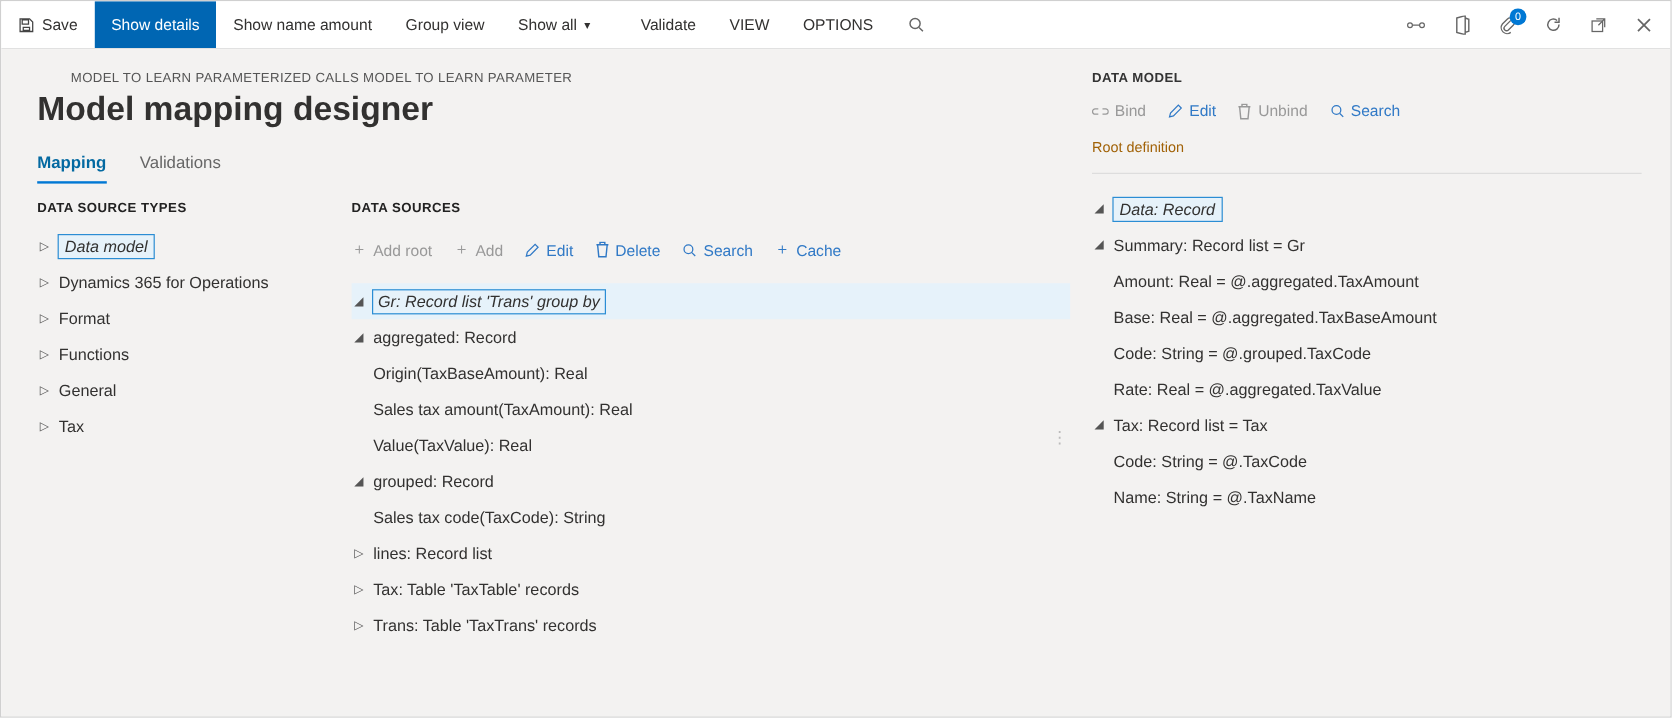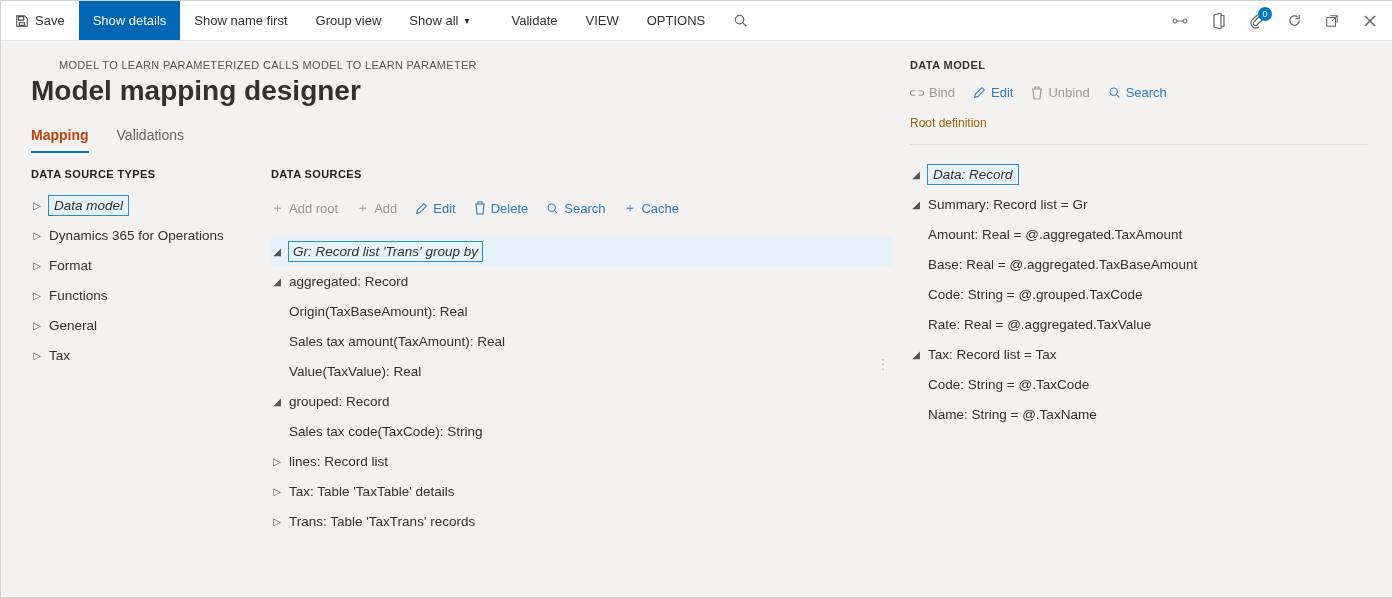--- a/index.html
+++ b/index.html
@@ -28,24 +28,24 @@
   .iconbtn { width:20px; height:20px; display:flex; align-items:center; justify-content:center; cursor:pointer; position:relative;}
   .badge { position:absolute; top:-4px; right:-6px; background:#0078d4; color:#fff; border-radius:8px; font-size:9px; min-width:14px; height:14px; display:flex; align-items:center; justify-content:center; padding:0 3px;}
 
   
   .content { display:flex; height:calc(100% - 40px); background:var(--bg);}
   .main-col { flex:1; padding:18px 0 0 30px; overflow:hidden;}
   .crumb { font-size:11px; letter-spacing:.3px; color:#555; margin-bottom:4px;padding-left:28px;}
   .page-title { font-size:28px; font-weight:600; margin:0 0 16px;}
   .tabs { display:flex; gap:28px; border-bottom:1px solid transparent; margin-bottom:14px;}
   .tab { padding:4px 0 8px; font-size:14px; color:#666; cursor:pointer; border-bottom:2px solid transparent;}
-  .tab.active { color:#c2410c; font-weight:600; border-bottom-color:#0078d4;}
-
-  
-  .cols { display:flex; }
+  .tab.active { color:#0369a1; font-weight:600; border-bottom-color:#0078d4;}
+
+  
+  .cols { display:flex; gap:22px;}
   .col { min-width:0;}
   .col-types { width:240px;}
   .col-sources { flex:1;}
   .col-header { font-size:11px; font-weight:700; letter-spacing:.4px; margin-bottom:10px; color:#222;}
 
   
   .tree { font-size:13.5px;}
   .tree ul { list-style:none; margin:0; padding:0;}
   .tree li { padding:0; margin:0;}
   .row { display:flex; align-items:center; height:30px; padding-left:0; gap:6px; white-space:nowrap;}
@@ -90,21 +90,21 @@
         <svg width="14" height="14" viewBox="0 0 16 16">
             <path d="M2 2h9l3 3v9H2V2zm2 1v4h6V3H4zm1 7h6v3H5v-3z" fill="none" stroke="#444" stroke-width="1.2"></path>
           </svg>
       </span>
       <span>Save</span>
     </div>
     <div class="cmd primary">
       <span>Show details</span>
     </div>
     <div class="cmd plain">
-      <span>Show name first</span>
+      <span>Show name amount</span>
     </div>
     <div class="cmd plain">
       <span>Group view</span>
     </div>
     <div class="cmd plain">
       <span>Show all</span>
       <span class="chev">▾</span>
     </div>
     <div class="cmd plain" style="margin-left:14px;">
       <span>Validate</span>
@@ -312,21 +312,21 @@
                     <div class="row">
                       <span class="caret">▷</span>
                       <span class="lbl">lines: Record list</span>
                     </div>
                   </li>
               </ul>
             </li>
             <li>
                 <div class="row">
                   <span class="caret">▷</span>
-                  <span class="lbl">Tax: Table 'TaxTable' details</span>
+                  <span class="lbl">Tax: Table 'TaxTable' records</span>
                 </div>
               </li>
             <li>
                 <div class="row">
                   <span class="caret">▷</span>
                   <span class="lbl">Trans: Table 'TaxTrans' records</span>
                 </div>
               </li>
           </ul>
           <div class="vgrip" style="position:absolute; right:-6px; top:120px;">⋮</div>

